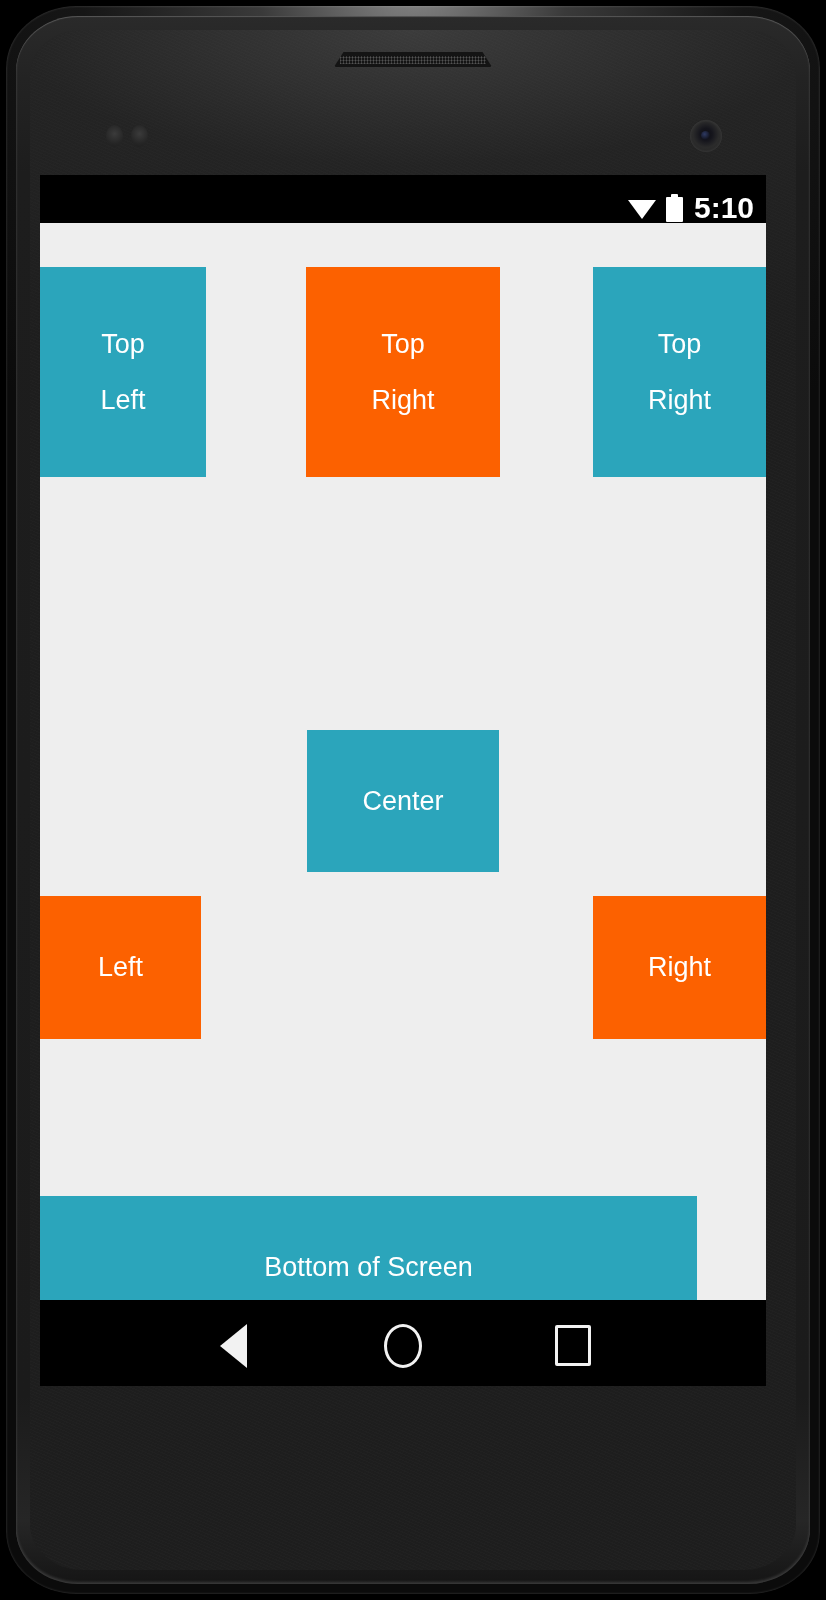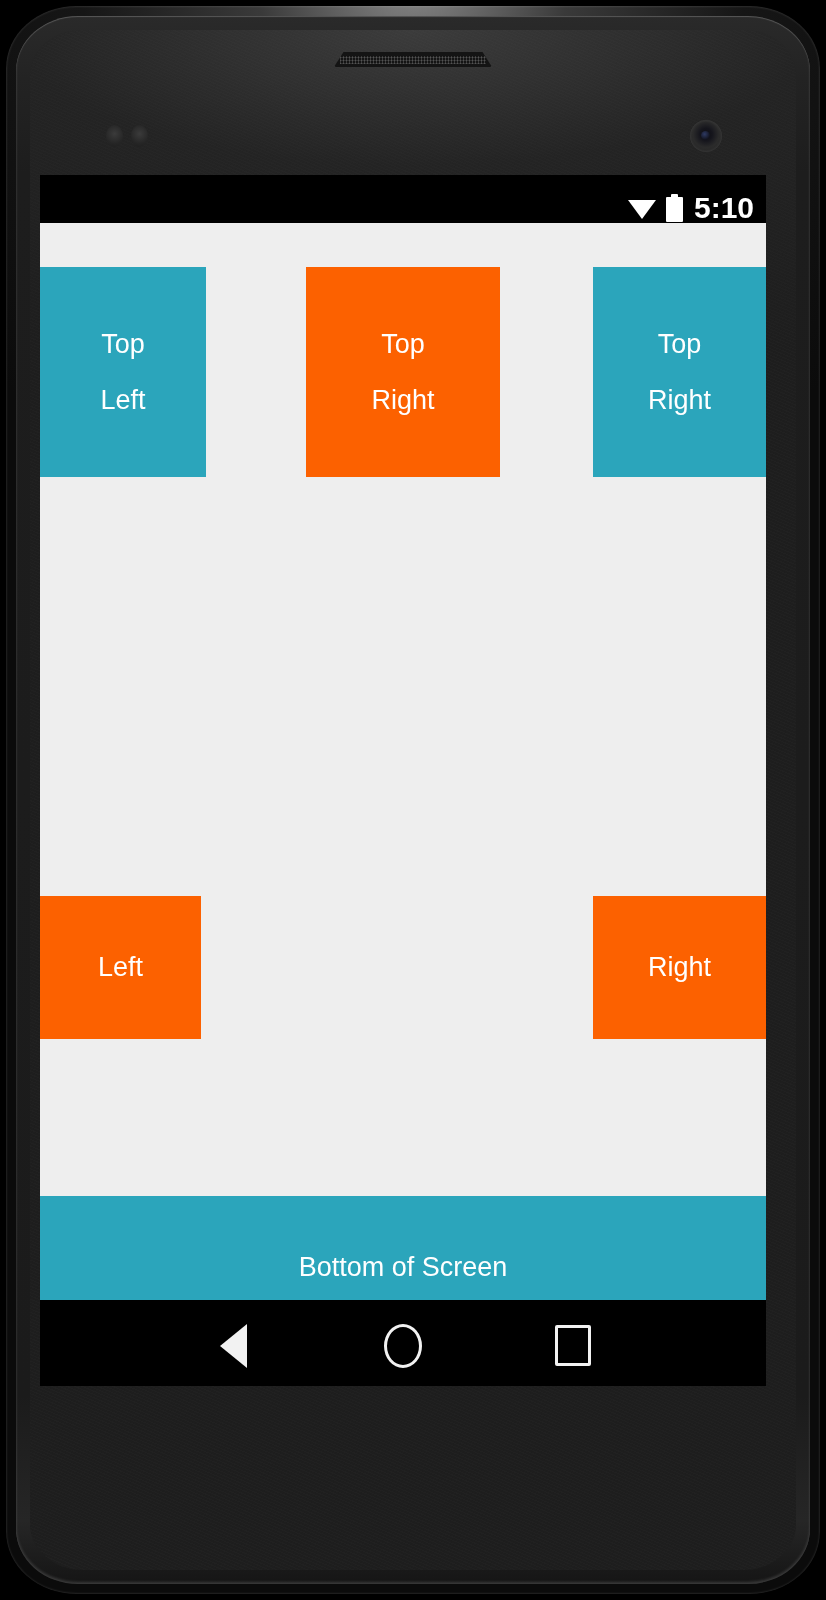--- a/index.html
+++ b/index.html
@@ -212,21 +212,21 @@
   }
   .box .line { display: block; }
   .box .line + .line { margin-top: 28px; }
 
   #box-top-left     { left: 0px;   top: 0px;   width: 166px; height: 210px; }
   #box-top-middle   { left: 266px; top: 0px;   width: 194px; height: 210px; }
   #box-top-right    { left: 553px; top: 0px;   width: 173px; height: 210px; }
   #box-center       { left: 267px; top: 463px; width: 192px; height: 142px; }
   #box-left         { left: 0px;   top: 629px; width: 161px; height: 143px; }
   #box-right        { left: 553px; top: 629px; width: 173px; height: 143px; }
-  #box-bottom       { left: 0px;   top: 929px; width: 726px; height: 143px; font-size: 27px; }
+  #box-bottom       { left: 0px;   top: 929px; width: 657px; height: 143px; font-size: 27px; }
 
   
   #nav-bar {
     position: absolute;
     left: 0;
     bottom: 0;
     width: 726px;
     height: 91px;
     background: #000000;
     display: flex;
@@ -305,20 +305,23 @@
     <div class="box" id="box-top-middle" style="background:#fc6100;">
       <span class="line">Top</span>
       <span class="line">Right</span>
     </div>
 
     <div class="box" id="box-top-right" style="background:#2ba5bb;">
       <span class="line">Top</span>
       <span class="line">Right</span>
     </div>
 
+    <div class="box" id="box-center" style="background:#2ba5bb;">
+      <span class="line">Center</span>
+    </div>
 
     <div class="box" id="box-left" style="background:#fc6100;">
       <span class="line">Left</span>
     </div>
 
     <div class="box" id="box-right" style="background:#fc6100;">
       <span class="line">Right</span>
     </div>
 
     <div class="box" id="box-bottom" style="background:#2ba5bb;">

